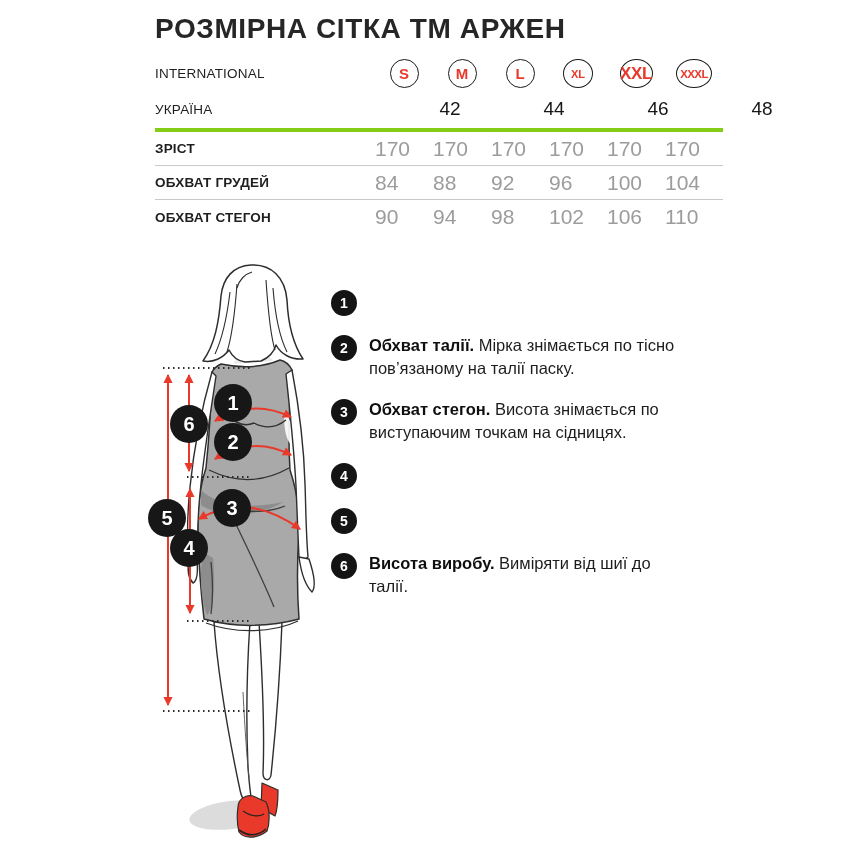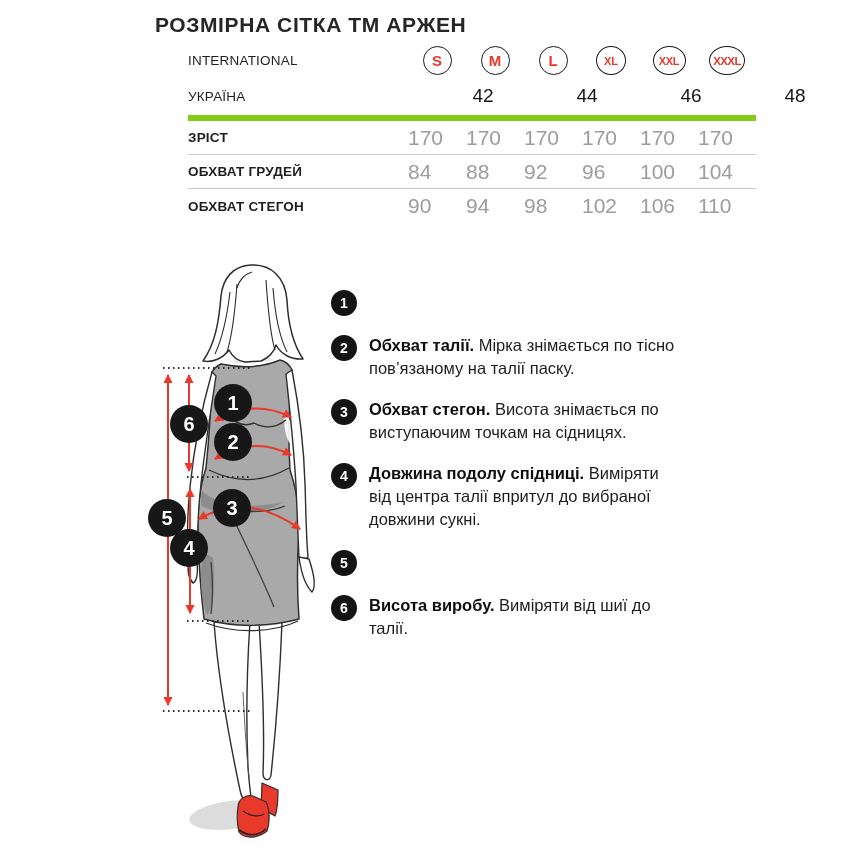--- a/index.html
+++ b/index.html
@@ -1,39 +1,39 @@
 <!DOCTYPE html>
 <html><head>
 <meta charset="utf-8">
 <style>
   * { margin:0; padding:0; box-sizing:border-box; }
   html,body { width:850px; height:850px; background:#ffffff;
     font-family:"Liberation Sans", sans-serif; color:#1f1f1f; overflow:hidden; }
   .page { position:relative; width:850px; height:850px; }
 
   
-  .page-title { position:absolute; left:155px; top:13px; font-size:21px;
+  .page-title { position:absolute; left:155px; top:13px; font-size:28px;
     font-weight:600; letter-spacing:0.6px; color:#262626; }
 
   
-  .size-table { position:absolute; left:155px; top:44px; width:568px;margin-left:33px; }
+  .size-table { position:absolute; left:155px; top:57px; width:568px; }
   .trow { display:grid; grid-template-columns:220px repeat(6,58px); align-items:center; }
   .row-sizes { height:33px; }
   .row-ua { height:38px;gap:46px; }
   .head-label { font-size:13.5px; color:#1f1f1f; letter-spacing:0.2px; }
   .cell { display:flex; justify-content:center; align-items:center; }
   .size-circle { display:flex; justify-content:center; align-items:center;
     border:1.6px solid #1a1a1a; border-radius:50%; color:#e8392b; font-weight:600;
     white-space:nowrap; overflow:visible; }
   .sc-0,.sc-1,.sc-2 { width:29px; height:29px; font-size:15px; }
   .sc-3 { width:30px; height:29px; font-size:11px; }
-  .sc-4 { width:33px; height:29px; font-size:11px; letter-spacing:-0.3px; }
+  .sc-4 { width:33px; height:29px; font-size:17px; letter-spacing:-0.3px; }
   .sc-5 { width:36px; height:29px; font-size:11.5px; letter-spacing:-0.6px; }
   .ua-val { text-align:center; font-size:19px; font-weight:500; color:#161616; }
-  .data-rows { border-top:6px solid #84cc16; }
+  .data-rows { border-top:4px solid #84cc16; }
   .drow { height:34px; border-bottom:1px solid #c9c9c9; }
   .drow:last-child { border-bottom:none; }
   .drow .rlabel { font-size:13.5px; font-weight:600; color:#1f1f1f; letter-spacing:0.2px; }
   .drow .val { text-align:left; font-size:21px; color:#9c9c9c; }
 
   
   .guide { position:absolute; left:331px; top:289px; display:flex;
     flex-direction:column; gap:18px; width:390px; }
   .gitem { display:flex; gap:12px; }
   .gbadge { flex:none; width:26px; height:26px; border-radius:50%; background:#141414;
@@ -223,21 +223,20 @@
       <div class="gtext"><span class="gterm">Обхват талії.</span> <span>Мірка знімається по тісно пов’язаному на талії паску.</span></div>
     </div>
 
     <div class="gitem">
       <div class="gbadge">3</div>
       <div class="gtext"><span class="gterm">Обхват стегон.</span> <span>Висота знімається по виступаючим точкам на сідницях.</span></div>
     </div>
 
     <div class="gitem">
       <div class="gbadge">4</div>
-      <div class="gtext"><span class="gterm">Довжина подолу спідниці.</span> <span>Виміряти від центра талії впритул до вибраної довжини сукні.</span></div>
     </div>
 
     <div class="gitem">
       <div class="gbadge">5</div>
     </div>
 
     <div class="gitem">
       <div class="gbadge">6</div>
       <div class="gtext"><span class="gterm">Висота виробу.</span> <span>Виміряти від шиї до талії.</span></div>
     </div>

